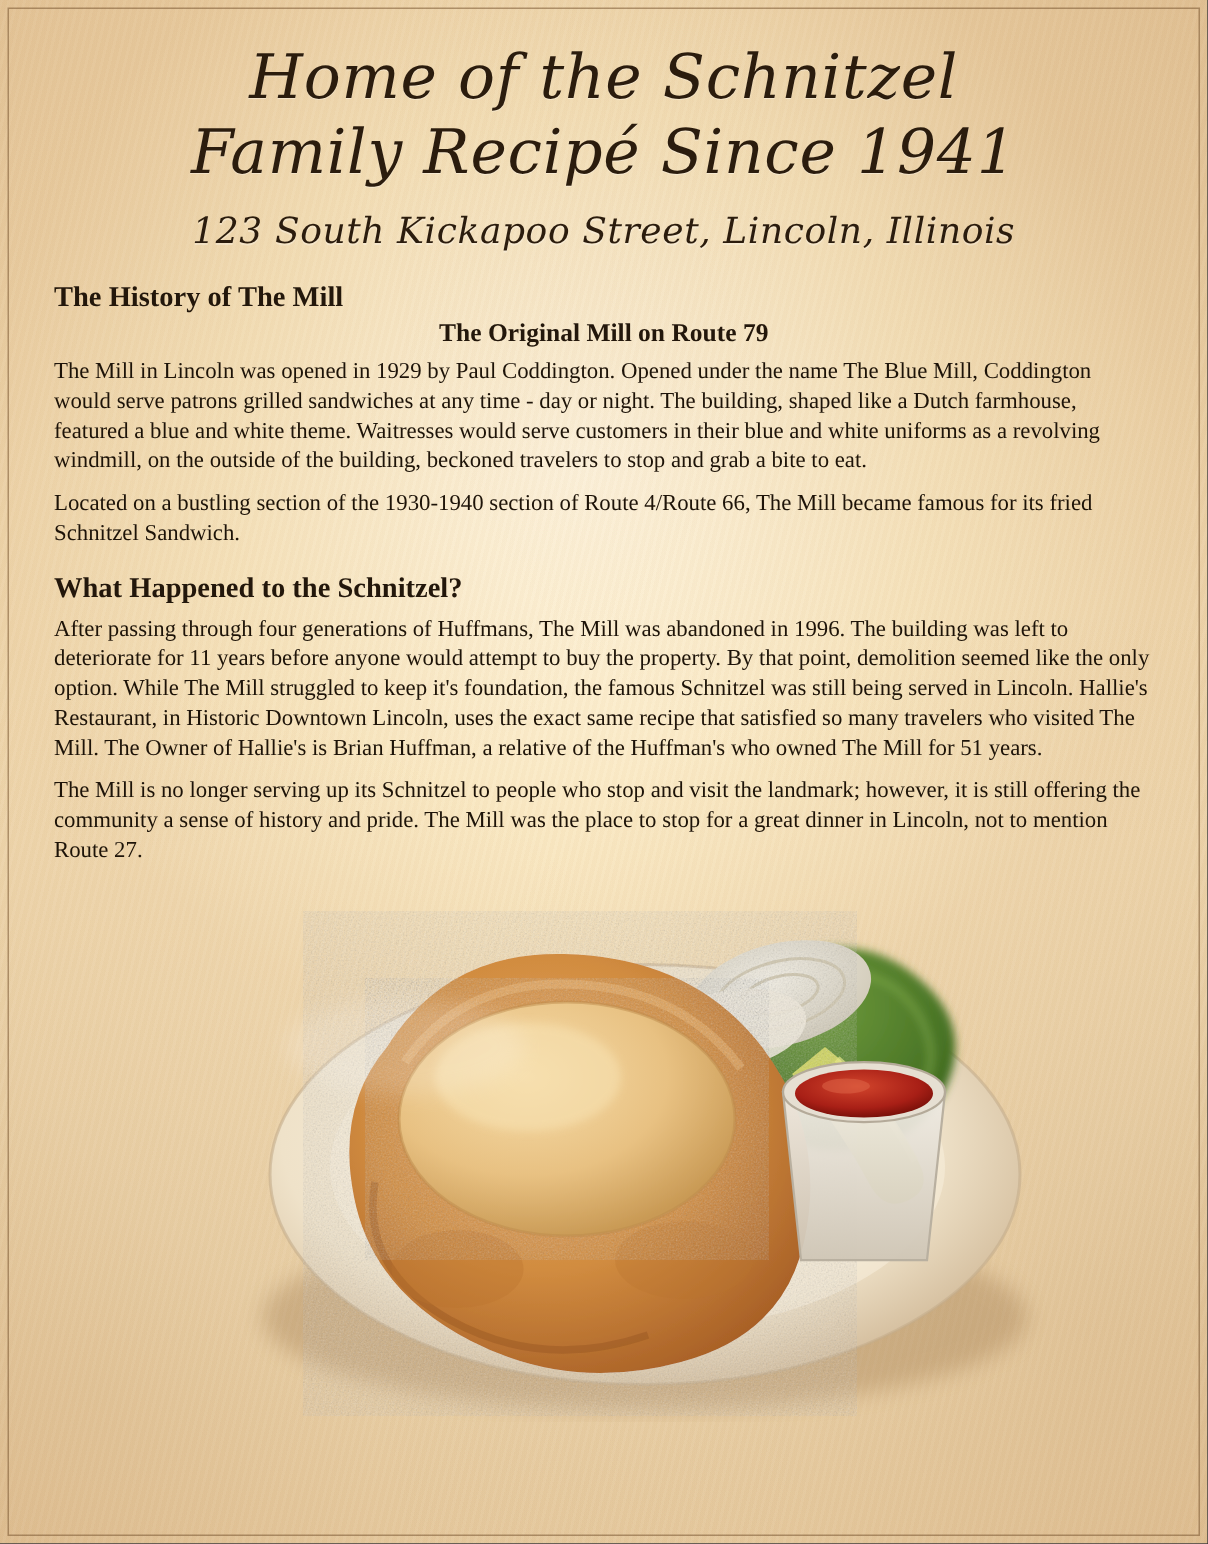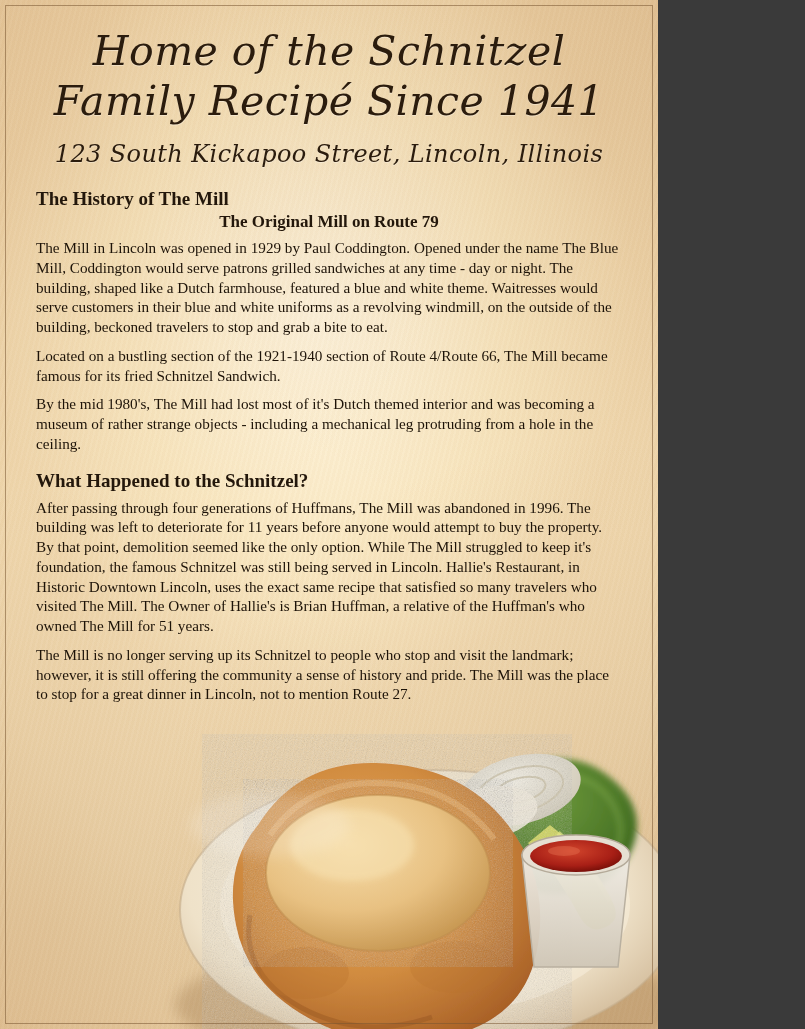--- a/index.html
+++ b/index.html
@@ -9,21 +9,21 @@
   }
   body {
     width: 805px;
     height: 1029px;
     overflow: hidden;
     font-family: "Liberation Serif", serif;
   }
 
   .page {
     position: relative;
-    width: 658px;
+    width: 805px;
     height: 1029px;
     box-sizing: border-box;
     background:
       radial-gradient(ellipse 70% 55% at 48% 30%, rgba(255,246,225,0.95) 0%, rgba(252,235,196,0.6) 42%, rgba(240,208,160,0.25) 70%, rgba(226,186,138,0.05) 100%),
       radial-gradient(ellipse 120% 90% at 50% 50%, #f7e6c4 0%, #eed7ae 45%, #e0bf92 78%, #cfa474 100%);
     overflow: hidden;
   }
   .page::after {
     content: "";
     position: absolute;
@@ -131,22 +131,21 @@
     <div class="title-block">
       <div class="title-line">Home of the Schnitzel</div>
       <div class="title-line">Family Recipé Since 1941</div>
       <div class="subtitle-line">123 South Kickapoo Street, Lincoln, Illinois</div>
     </div>
 
     <div>
       <div class="section-heading">The History of The Mill</div>
       <div class="section-subheading">The Original Mill on Route 79</div>
       <p class="body-text">The Mill in Lincoln was opened in 1929 by Paul Coddington. Opened under the name The Blue Mill, Coddington would serve patrons grilled sandwiches at any time - day or night. The building, shaped like a Dutch farmhouse, featured a blue and white theme. Waitresses would serve customers in their blue and white uniforms as a revolving windmill, on the outside of the building, beckoned travelers to stop and grab a bite to eat.</p>
-      <p class="body-text">Located on a bustling section of the 1921-1940 section of Route 4/Route 66, The Mill became famous for its fried Schnitzel Sandwich.</p>
-      <p class="body-text">By the mid 1980's, The Mill had lost most of it's Dutch themed interior and was becoming a museum of rather strange objects - including a mechanical leg protruding from a hole in the ceiling.</p>
+      <p class="body-text">Located on a bustling section of the 1930-1940 section of Route 4/Route 66, The Mill became famous for its fried Schnitzel Sandwich.</p>
     </div>
 
     <div>
       <div class="section-heading second">What Happened to the Schnitzel?</div>
       <p class="body-text">After passing through four generations of Huffmans, The Mill was abandoned in 1996. The building was left to deteriorate for 11 years before anyone would attempt to buy the property. By that point, demolition seemed like the only option. While The Mill struggled to keep it's foundation, the famous Schnitzel was still being served in Lincoln. Hallie's Restaurant, in Historic Downtown Lincoln, uses the exact same recipe that satisfied so many travelers who visited The Mill. The Owner of Hallie's is Brian Huffman, a relative of the Huffman's who owned The Mill for 51 years.</p>
       <p class="body-text">The Mill is no longer serving up its Schnitzel to people who stop and visit the landmark; however, it is still offering the community a sense of history and pride. The Mill was the place to stop for a great dinner in Lincoln, not to mention Route 27.</p>
     </div>
 
   </div>
 

